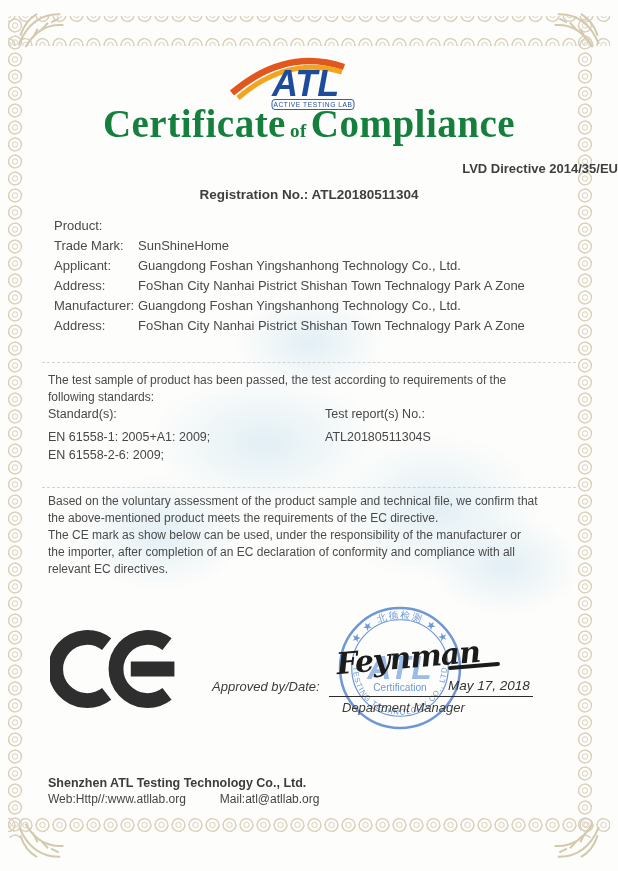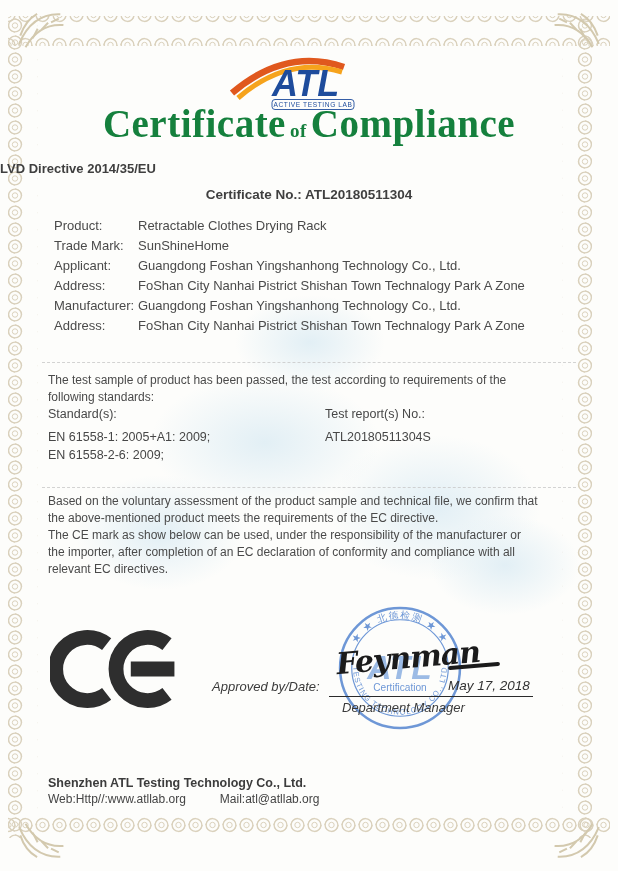--- a/index.html
+++ b/index.html
@@ -11,21 +11,21 @@
   .abs{position:absolute;}
   
   .blob{position:absolute;border-radius:50%;z-index:0;
     background:radial-gradient(closest-side,#e2eff5,rgba(226,239,245,0));}
   
   .logo{left:226px;top:55px;width:164px;height:58px;z-index:2;}
   .title{left:0;top:101px;width:618px;text-align:center;z-index:2;
     font-family:"Liberation Serif",serif;font-weight:bold;color:#15803d;
     font-size:39px;letter-spacing:.5px;white-space:nowrap;}
   .title .of{font-size:19px;font-weight:bold;padding:0 4px;}
-  .directive{left:0;top:161px;width:618px;text-align:left;font-size:13px;
+  .directive{left:0;top:161px;width:618px;text-align:right;font-size:13px;
     font-weight:bold;color:#3f3f3f;z-index:2;}
   .registration{left:0;top:187px;width:618px;text-align:center;font-size:13.5px;
     font-weight:bold;color:#3f3f3f;z-index:2;}
   
   .fields{left:48px;top:216px;z-index:2;font-size:13px;color:#4a4a4a;}
   .frow{display:flex;height:20px;line-height:20px;margin-left:6px;}
   .flabel{width:84px;flex:0 0 84px;}
   .fvalue{white-space:nowrap;}
   .divider{left:42px;width:534px;border-top:1px dashed #c9c9c9;opacity:.8;z-index:1;}
   .d1{top:362px;} .d2{top:487px;}
@@ -101,26 +101,25 @@
     <path d="M6,38 Q60,-8 118,12" fill="none" stroke="#e0581e" stroke-width="6.5"></path>
     <path d="M12,43 Q62,0 116,17" fill="none" stroke="#f6a31c" stroke-width="5"></path>
     <text x="46" y="41" font-family="Liberation Sans, sans-serif" font-size="36" font-weight="bold" font-style="italic" fill="#1e4c9c">ATL</text>
     <rect x="46" y="44.5" width="82" height="10" rx="3" fill="none" stroke="#1e4c9c" stroke-width="0.9"></rect>
     <text x="87" y="52" text-anchor="middle" font-family="Liberation Sans, sans-serif" font-size="6.6" letter-spacing="0.6" fill="#1e4c9c">ACTIVE TESTING LAB</text>
   </svg>
 
   <div class="abs title"><span>Certificate</span><span class="of">of</span><span>Compliance</span></div>
 
   <div class="abs directive">LVD Directive 2014/35/EU</div>
-  <div class="abs registration">Certificate No.: ATL20180511304</div>
+  <div class="abs registration">Registration No.: ATL20180511304</div>
 
   <div class="abs fields">
     <div class="frow">
       <div class="flabel">Product:</div>
-      <div class="fvalue">Retractable Clothes Drying Rack</div>
     </div>
     <div class="frow">
       <div class="flabel">Trade Mark:</div>
       <div class="fvalue">SunShineHome</div>
     </div>
     <div class="frow">
       <div class="flabel">Applicant:</div>
       <div class="fvalue">Guangdong Foshan Yingshanhong Technology Co., Ltd.</div>
     </div>
     <div class="frow">

